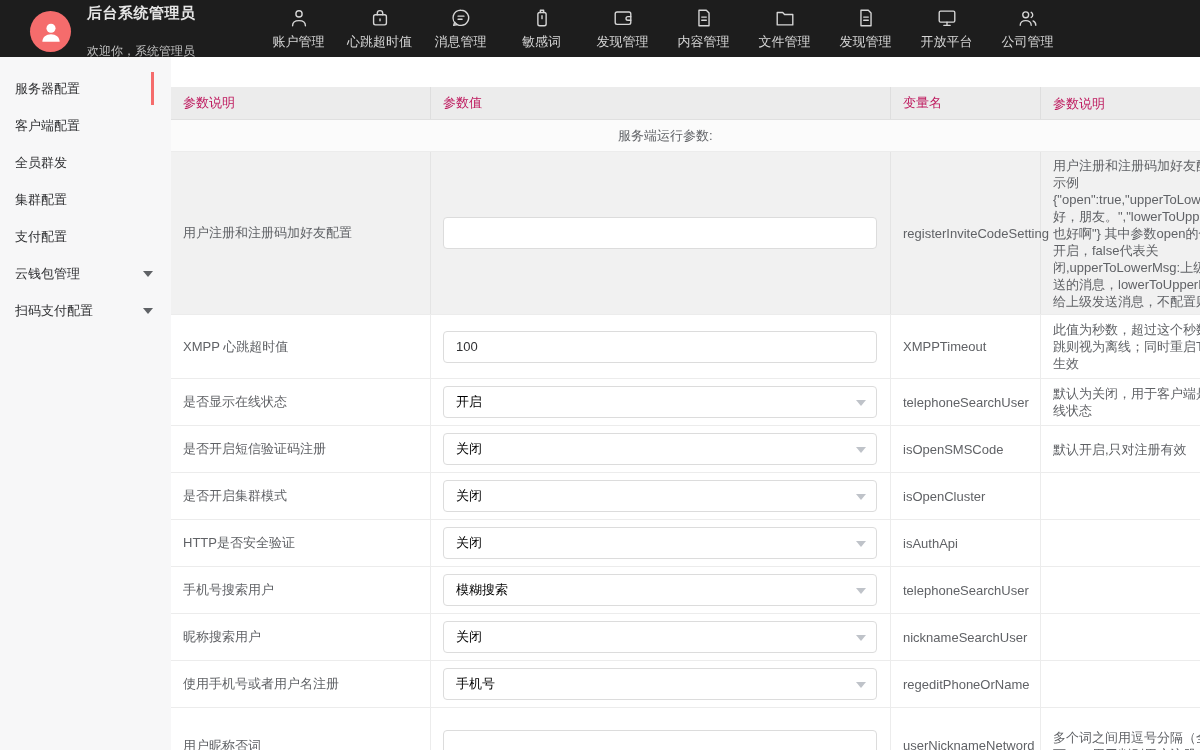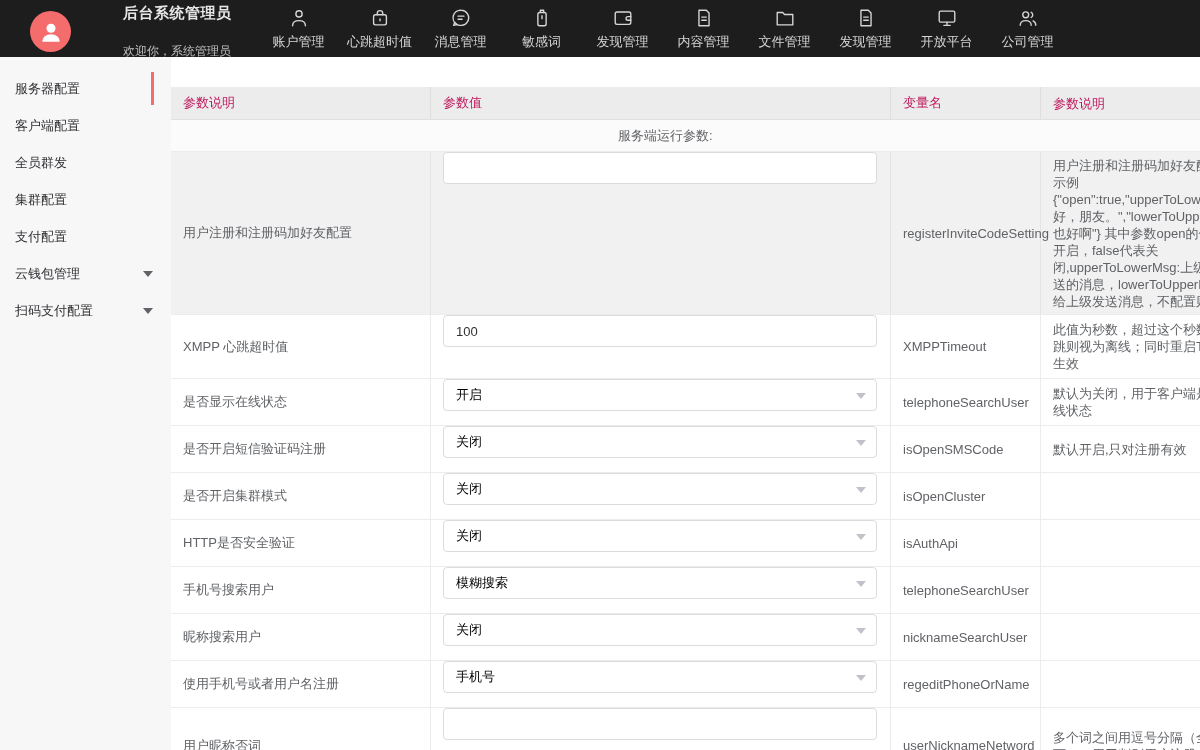--- a/index.html
+++ b/index.html
@@ -2,21 +2,21 @@
 <html><head>
 <meta charset="utf-8">
 <style>
   * { box-sizing: border-box; margin: 0; padding: 0; }
   html,body { width:1200px; height:750px; overflow:hidden; }
   body { font-family: "Liberation Sans", "DejaVu Sans", sans-serif; background:#fff; color:#606266; }
   .viewport { position:relative; width:1200px; height:750px; overflow:hidden; }
 
   
   .topbar { position:absolute; top:0; left:0; width:1200px; height:57px; background:#1d1d1d; z-index:10; }
-  .userinfo { position:absolute; left:30px; top:0; height:63px; display:flex; align-items:center;gap:36px; }
+  .userinfo { position:absolute; left:30px; top:0; height:63px; display:flex; align-items:center; }
   .avatar { width:41px; height:41px; border-radius:50%; background:#f56c6c; display:flex; align-items:center; justify-content:center; flex:none; }
   .usertext { margin-left:16px; }
   .usertitle { font-size:15px; color:#e6e6e6; font-weight:600; letter-spacing:.5px; }
   .usersub { font-size:12px; color:#bfbfbf; margin-top:20px; }
   .nav { position:absolute; left:258px; top:0; height:57px; display:flex; }
   .nav-item { position:relative; width:81px; height:57px; display:flex; flex-direction:column; align-items:center; justify-content:center; color:#d6d6d6; cursor:pointer; }
   .nav-item .nicon { height:22px; display:flex; align-items:center; justify-content:center; }
   .nav-item .nlabel { font-size:13px; margin-top:4px; white-space:nowrap; }
   .nav-item.active { color:#f56c6c; }
   .nav-item.active::after { content:""; position:absolute; left:2px; right:2px; bottom:0; height:3px; background:#f56c6c; }
@@ -28,21 +28,21 @@
   .side-item.active::after { content:""; position:absolute; right:17px; top:2px; bottom:2px; width:3px; background:#f56c6c; }
   .side-caret { position:absolute; right:18px; top:16px; width:0; height:0; border-left:5px solid transparent; border-right:5px solid transparent; border-top:6px solid #5f6266; }
 
   
   .table { position:absolute; left:171px; top:87px; width:1229px; font-size:13px; }
   .trow { display:flex; border-bottom:1px solid #ececec; background:#fff; }
   .thead { background:#ececec; height:33px; border-bottom:1px solid #e0e0e0; }
   .thead .cell { display:flex; align-items:center; color:#be185d; }
   .cell { padding:0 12px; }
   .c1 { width:260px; border-right:1px solid #ececec; display:flex; align-items:center; }
-  .c2 { width:460px; border-right:1px solid #ececec; display:flex; align-items:flex-start; padding:0; }
+  .c2 { width:460px; border-right:1px solid #ececec; display:flex; align-items:center; padding:0; }
   .c3 { width:150px; border-right:1px solid #ececec; display:flex; align-items:center; }
   .c4 { width:359px; display:flex; align-items:center; white-space:pre-line; line-height:17px; }
   .thead .c1,.thead .c2,.thead .c3 { border-right:1px solid #dedede; }
   .thead .c2 { padding:0 12px; }
   .section-row { height:32px; display:flex; align-items:center; border-bottom:1px solid #ececec; background:#fbfbfb; padding-left:447px; color:#606266; }
   .row-h163 { height:163px; background:#f1f1f1; }
   .row-h163 .c1,.row-h163 .c2,.row-h163 .c3 { border-right-color:#e4e4e4; }
   .row-h64 { height:64px; }
   .row-h47 { height:47px; }
   .row-h76 { height:76px; }

